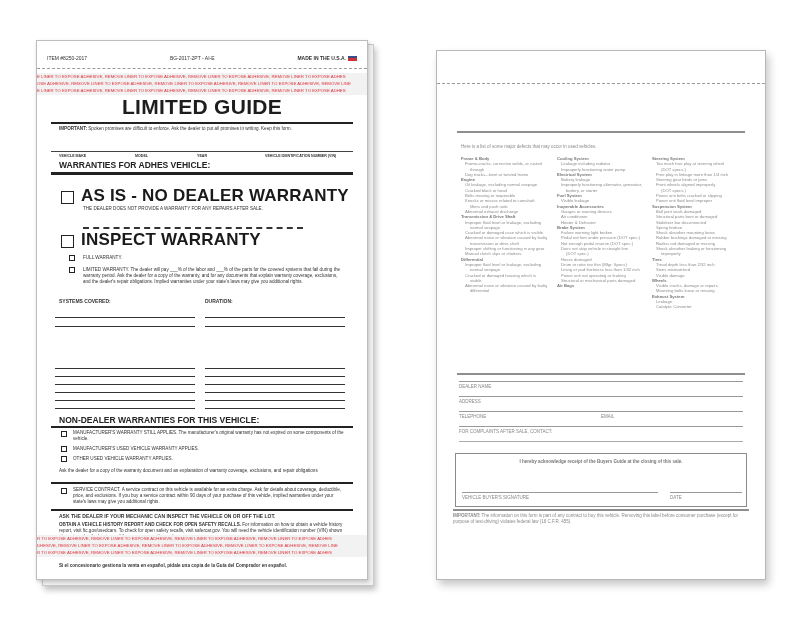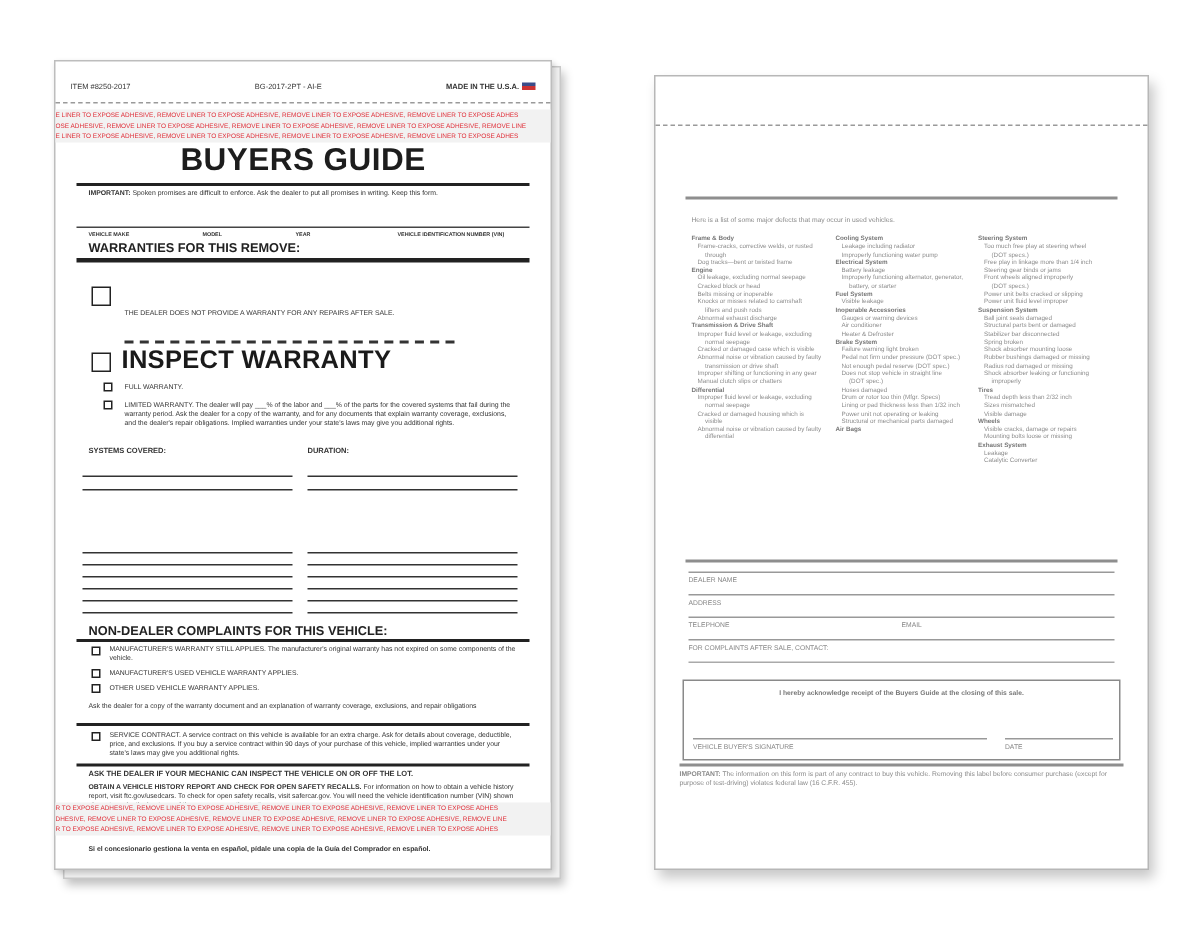--- a/index.html
+++ b/index.html
@@ -40,34 +40,35 @@
     <span>ITEM #8250-2017</span>
     <span>BG-2017-2PT - AI-E</span>
     <span><b>MADE IN THE U.S.A.</b><span class="flag"></span></span>
   </div>
   <div class="dash" style="top:27px"></div>
   <div class="liner" style="top:32px">
     <div>E LINER     TO EXPOSE ADHESIVE, REMOVE LINER     TO EXPOSE ADHESIVE, REMOVE LINER     TO EXPOSE ADHESIVE, REMOVE LINER     TO EXPOSE ADHES</div>
     <div>OSE ADHESIVE, REMOVE LINER     TO EXPOSE ADHESIVE, REMOVE LINER     TO EXPOSE ADHESIVE, REMOVE LINER     TO EXPOSE ADHESIVE, REMOVE LINE</div>
     <div>E LINER     TO EXPOSE ADHESIVE, REMOVE LINER     TO EXPOSE ADHESIVE, REMOVE LINER     TO EXPOSE ADHESIVE, REMOVE LINER     TO EXPOSE ADHES</div>
   </div>
-  <div class="title" style="top:54px">BUYERS GUIDE</div>
+  <div class="title" style="top:54px">LIMITED GUIDE</div>
   <div class="rule" style="top:81px"></div>
   <div class="small" style="top:85px;left:22px;right:14px;">
     <b>IMPORTANT:</b> <span>Spoken promises are difficult to enforce. Ask the dealer to put all promises in writing. Keep this form.</span>
   </div>
   <div class="thin" style="top:110px"></div>
   <div class="small" style="top:112px;left:22px;font-size:3.6px;font-weight:bold;">VEHICLE MAKE</div>
   <div class="small" style="top:112px;left:98px;font-size:3.6px;font-weight:bold;">MODEL</div>
   <div class="small" style="top:112px;left:160px;font-size:3.6px;font-weight:bold;">YEAR</div>
   <div class="small" style="top:112px;left:228px;font-size:3.6px;font-weight:bold;">VEHICLE IDENTIFICATION NUMBER (VIN)</div>
-  <div class="section" style="top:119px">WARRANTIES FOR THIS REMOVE:</div>
+  <div class="section" style="top:119px">WARRANTIES FOR ADHES VEHICLE:</div>
   <div class="rule" style="top:131px;border-top-width:3px"></div>
 
   <div class="cb" style="left:24px;top:150px;width:13px;height:13px"></div>
+  <div class="big" style="top:145px">AS IS - NO DEALER WARRANTY</div>
   <div class="small" style="top:165px;left:46px;">THE DEALER DOES NOT PROVIDE A WARRANTY FOR ANY REPAIRS AFTER SALE.</div>
   <div class="dash" style="top:186px;left:46px;right:64px;border-top:2px dashed #333"></div>
 
   <div class="cb" style="left:24px;top:194px;width:13px;height:13px"></div>
   <div class="big" style="top:189px">INSPECT WARRANTY</div>
   <div class="cb" style="left:32px;top:214px;width:6px;height:6px;border-width:1.3px"></div>
   <div class="small" style="top:214px;left:46px;">FULL WARRANTY.</div>
   <div class="cb" style="left:32px;top:226px;width:6px;height:6px;border-width:1.3px"></div>
   <div class="small" style="top:226px;left:46px;right:22px;">LIMITED WARRANTY.  The dealer will pay ___% of the labor and ___% of the parts for the covered systems that fail during the warranty period.  Ask the dealer for a copy of the warranty, and for any documents that explain warranty coverage, exclusions, and the dealer's repair obligations.  Implied warranties under your state's laws may give you additional rights.</div>
 
@@ -87,21 +88,21 @@
     <div class="lines" style="left:168px;width:140px;top:276px"></div>
     <div class="lines" style="left:168px;width:140px;top:285px"></div>
     <div class="lines" style="left:168px;width:140px;top:327px"></div>
     <div class="lines" style="left:168px;width:140px;top:335px"></div>
     <div class="lines" style="left:168px;width:140px;top:343px"></div>
     <div class="lines" style="left:168px;width:140px;top:351px"></div>
     <div class="lines" style="left:168px;width:140px;top:359px"></div>
     <div class="lines" style="left:168px;width:140px;top:367px"></div>
   </div>
 
-  <div class="section" style="top:374px">NON-DEALER COMPLAINTS FOR THIS VEHICLE:</div>
+  <div class="section" style="top:374px">NON-DEALER WARRANTIES FOR THIS VEHICLE:</div>
   <div class="rule" style="top:385px;border-top-width:2.5px"></div>
   <div class="cb" style="left:24px;top:390px;width:6px;height:6px;border-width:1.3px"></div>
   <div class="small" style="top:389px;left:36px;right:22px;">MANUFACTURER'S WARRANTY STILL APPLIES.  The manufacturer's original warranty has not expired on some components of the vehicle.</div>
   <div class="cb" style="left:24px;top:405px;width:6px;height:6px;border-width:1.3px"></div>
   <div class="small" style="top:405px;left:36px;">MANUFACTURER'S USED VEHICLE WARRANTY APPLIES.</div>
   <div class="cb" style="left:24px;top:415px;width:6px;height:6px;border-width:1.3px"></div>
   <div class="small" style="top:415px;left:36px;">OTHER USED VEHICLE WARRANTY APPLIES.</div>
   <div class="small" style="top:427px;left:22px;right:22px;">Ask the dealer for a copy of the warranty document and an explanation of warranty coverage, exclusions, and repair obligations</div>
   <div class="rule" style="top:441px"></div>
   <div class="cb" style="left:24px;top:447px;width:6px;height:6px;border-width:1.3px"></div>

